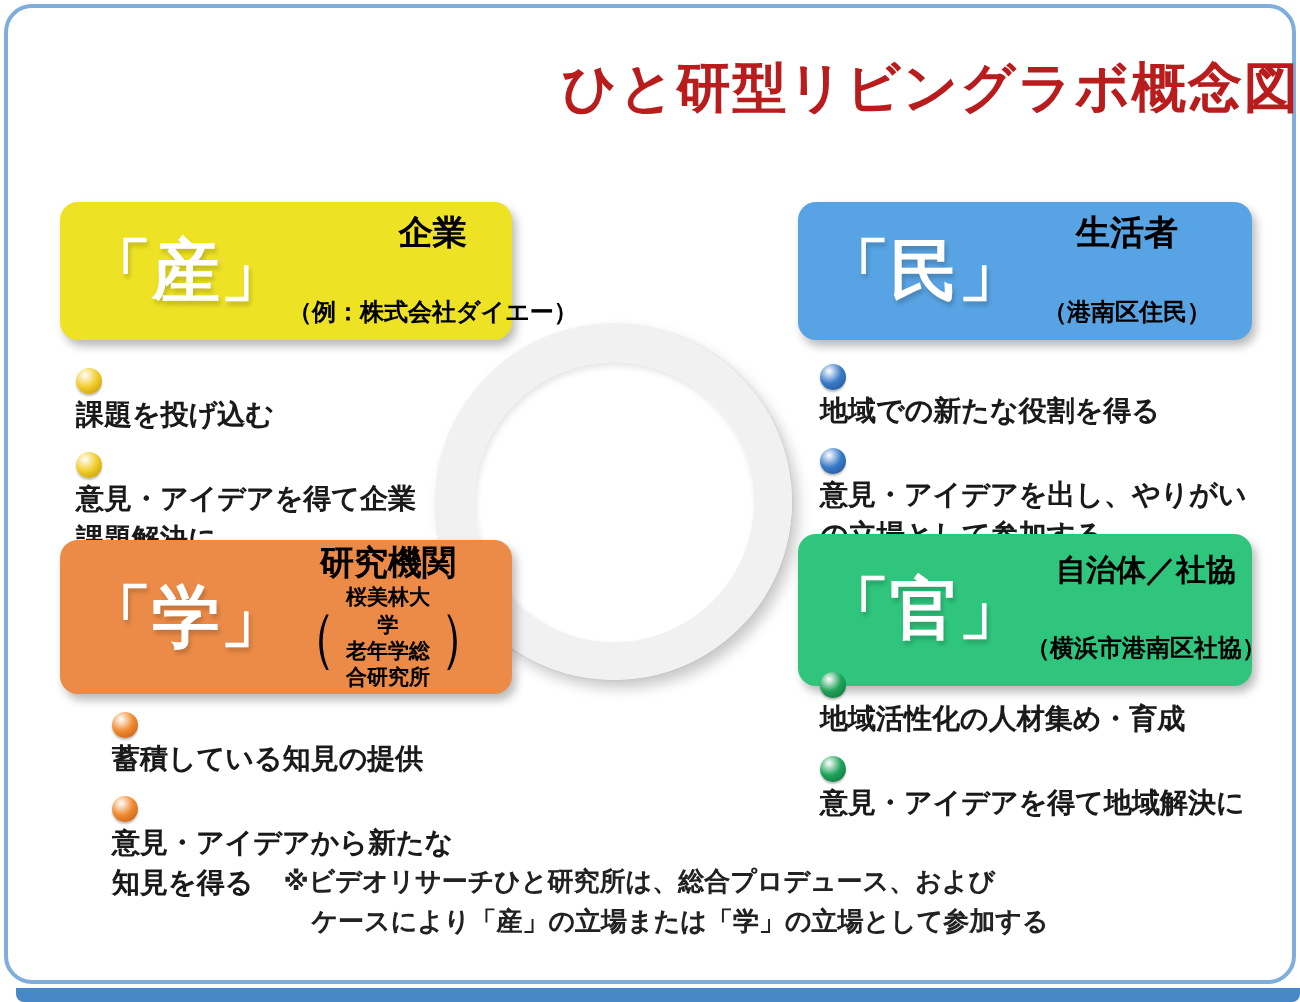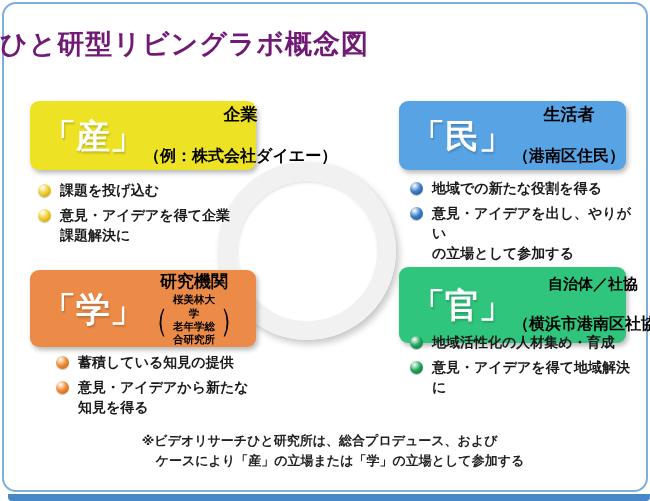--- a/index.html
+++ b/index.html
@@ -23,24 +23,24 @@
   .bottom-bar {
     position: absolute;
     left: 8px; bottom: 0;
     width: 642px; height: 7px;
     border-radius: 0 0 4px 4px;
   }
   .title {
     position: absolute;
     top: 26px; left: 0;
     width: 100%;
-    text-align: left;
+    text-align: right;
     font-size: 27px;
     font-weight: bold;
-    color: #701a75;
+    color: #b91c1c;
     letter-spacing: 1px;
   }
   .ring {
     position: absolute;
     left: 218px; top: 162px;
     width: 178px; height: 178px;
     border-radius: 50%;
     border: 19px solid #F1F1F1;
     box-shadow: 3px 4px 7px rgba(0,0,0,0.22),
                 0 0 1px rgba(0,0,0,0.15),
@@ -65,21 +65,21 @@
     text-shadow: 1px 2px 2px rgba(0,0,0,0.18);
     flex: none;
   }
   .rolecol {
     flex: 1;
     text-align: center;
     color: #000;
   }
   .role { font-size: 17px; font-weight: bold; line-height: 1.25; }
   .role-small { font-size: 15px; font-family: Liberation Serif, serif; }
-  .sub { font-size: 16px; font-weight: bold; margin-top: 20px; white-space: nowrap; }
+  .sub { font-size: 12px; font-weight: bold; margin-top: 20px; white-space: nowrap; }
   .paren-group {
     display: flex;
     align-items: center;
     justify-content: center;
     margin-top: 1px;
   }
   .bigparen {
     font-size: 24px;
     font-weight: normal;
     line-height: 1;
@@ -89,20 +89,21 @@
 
   .bullets {
     position: absolute;
     list-style: none;
     z-index: 1;
   }
   .bullets li {
     display: flex;
     align-items: flex-start;
     margin-bottom: 5px;
+    flex-direction: column;
   }
   .ball {
     flex: none;
     width: 13px; height: 13px;
     border-radius: 50%;
     margin: 4px 9px 0 0;
     box-shadow: 0 1px 1px rgba(0,0,0,0.25);
   }
   .btext {
     font-size: 14px;

